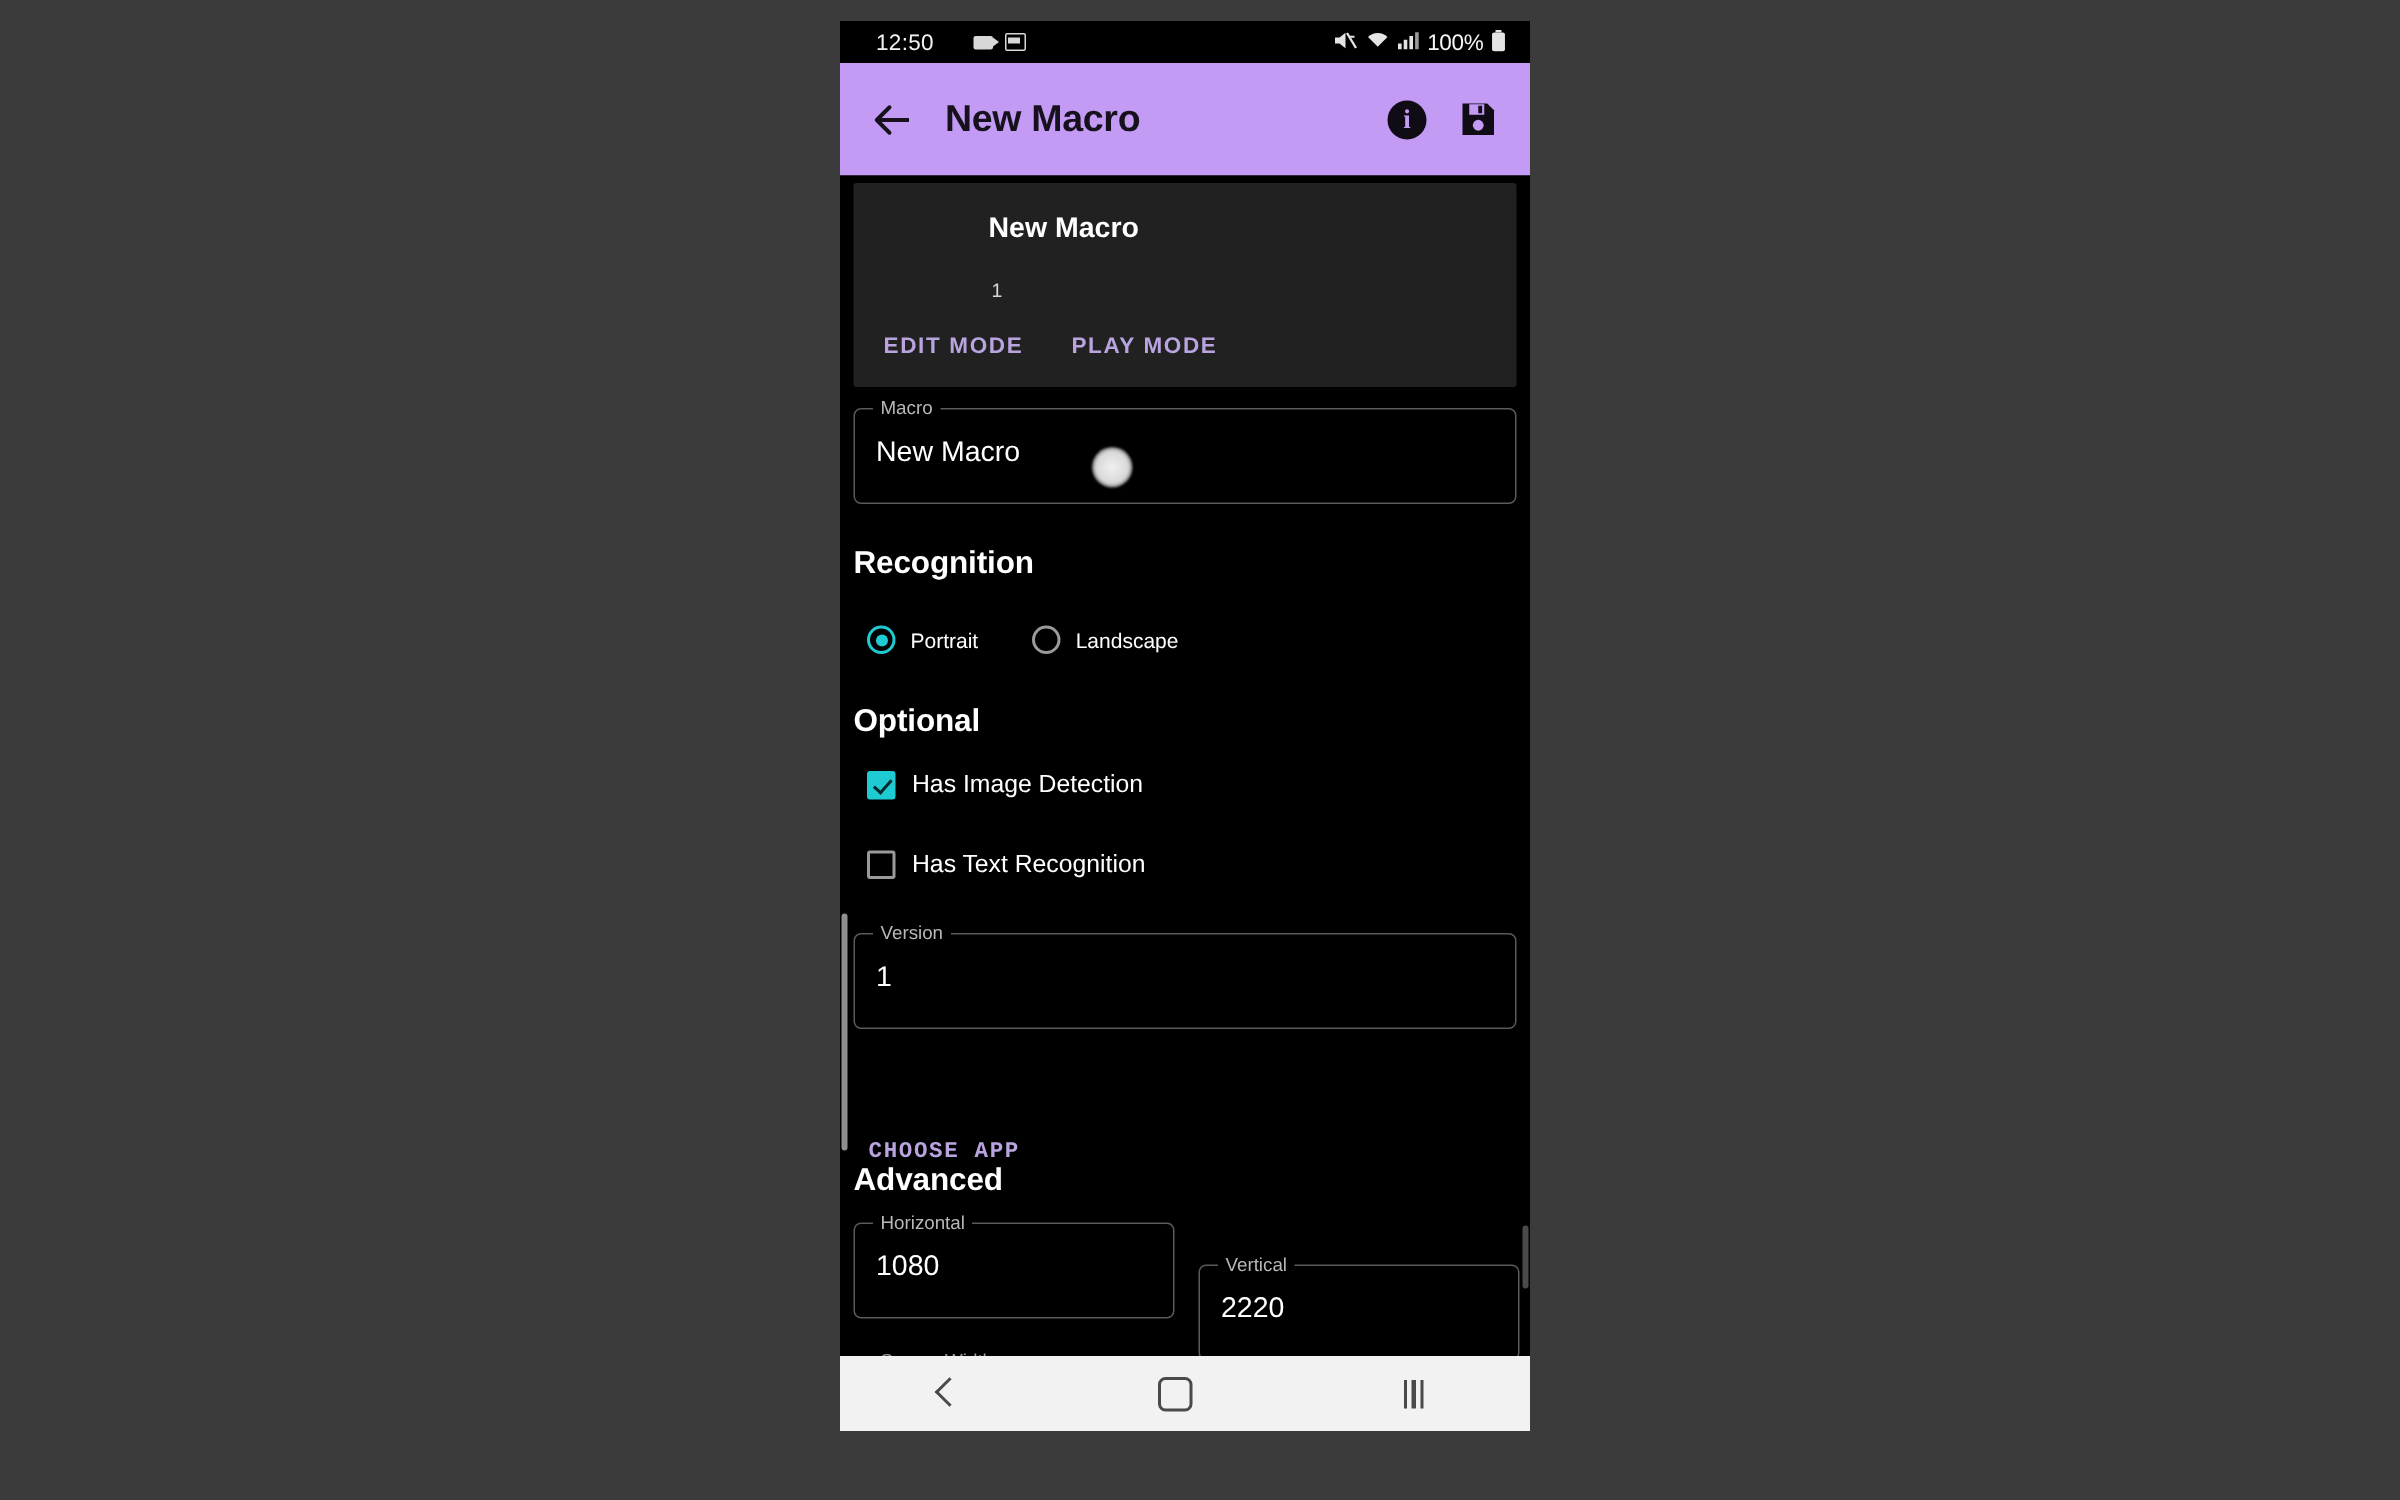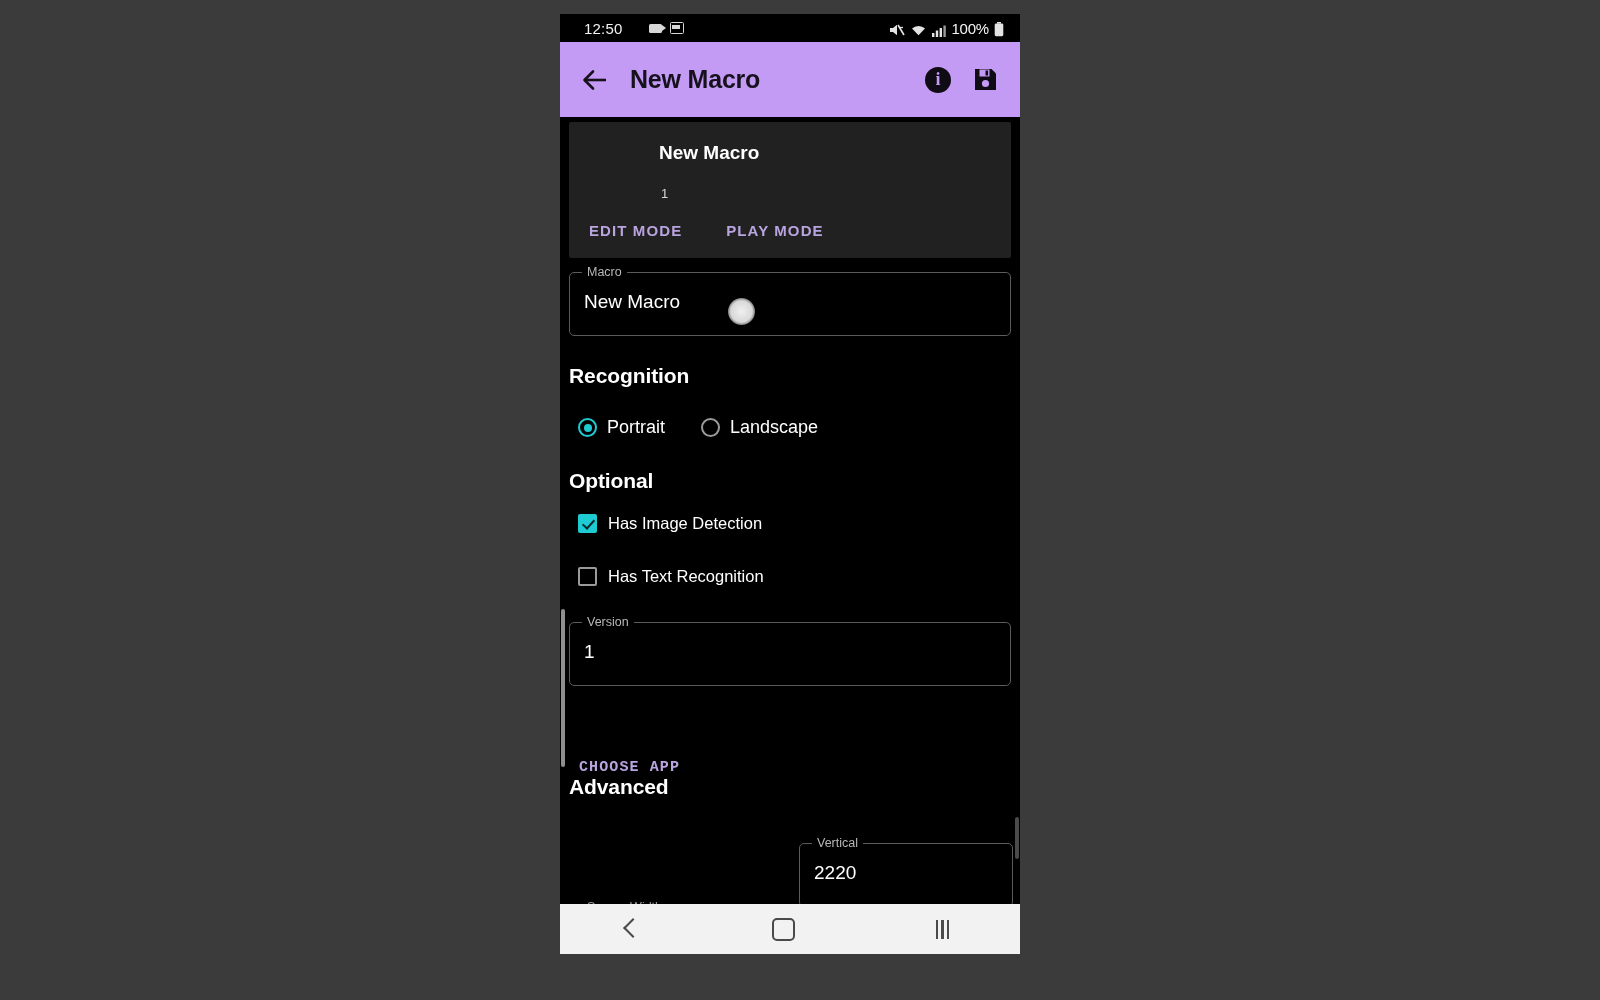--- a/index.html
+++ b/index.html
@@ -51,21 +51,21 @@
   #statusbar .sb-notif {
     display: flex;
     align-items: center;
     gap: 8px;
     margin-left: 26px;
   }
   #statusbar .sb-right {
     margin-left: auto;
     margin-right: 16px;
     display: flex;
-    align-items: flex-end;
+    align-items: flex-start;
     gap: 5px;
   }
   .sb-pct {
     font-size: 15px;
     color: #f5f5f5;
     letter-spacing: -0.2px;
   }
   .ico-cast {
     width: 13px; height: 9px;
     background: #d8d8d8;
@@ -167,21 +167,21 @@
   #macro-card .mc-sub {
     position: absolute;
     left: 92px; top: 64px;
     font-size: 13px;
     color: #d6d6d6;
   }
   #macro-card .mc-actions {
     position: absolute;
     left: 20px; top: 100px;
     display: flex;
-    gap: 44px;
+    gap: 32px;
   }
   .text-btn {
     color: #b9a4e0;
     font-size: 15px;
     font-weight: 700;
     letter-spacing: 1.1px;
   }
 
   
   .field {
@@ -260,21 +260,21 @@
   }
   .radio.on { border-color: #1ecbd2; }
   .radio.on:after {
     content:"";
     position:absolute;
     left:3.5px; top:3.5px;
     width:8px; height:8px;
     border-radius:50%;
     background:#1ecbd2;
   }
-  .radio-label { font-size: 18px; color: #ffffff; }
+  .radio-label { font-size: 14px; color: #ffffff; }
 
   
   .check-row {
     position: absolute;
     left: 18px;
     display: flex;
     align-items: center;
     gap: 11px;
   }
   #check-image { top: 397px; }
@@ -475,20 +475,24 @@
 
       <div class="field" id="field-version">
         <span class="legend">Version</span>
         <span class="value">1</span>
       </div>
 
       <span class="text-btn" id="choose-app">CHOOSE APP</span>
 
       <div class="section-h" id="h-advanced">Advanced</div>
 
+      <div class="field" id="field-horizontal">
+        <span class="legend">Horizontal</span>
+        <span class="value">1080</span>
+      </div>
 
       <div class="field" id="field-vertical">
         <span class="legend">Vertical</span>
         <span class="value">2220</span>
       </div>
 
       <div id="field-cut">
         <span class="legend">Screen Width</span>
       </div>
 

